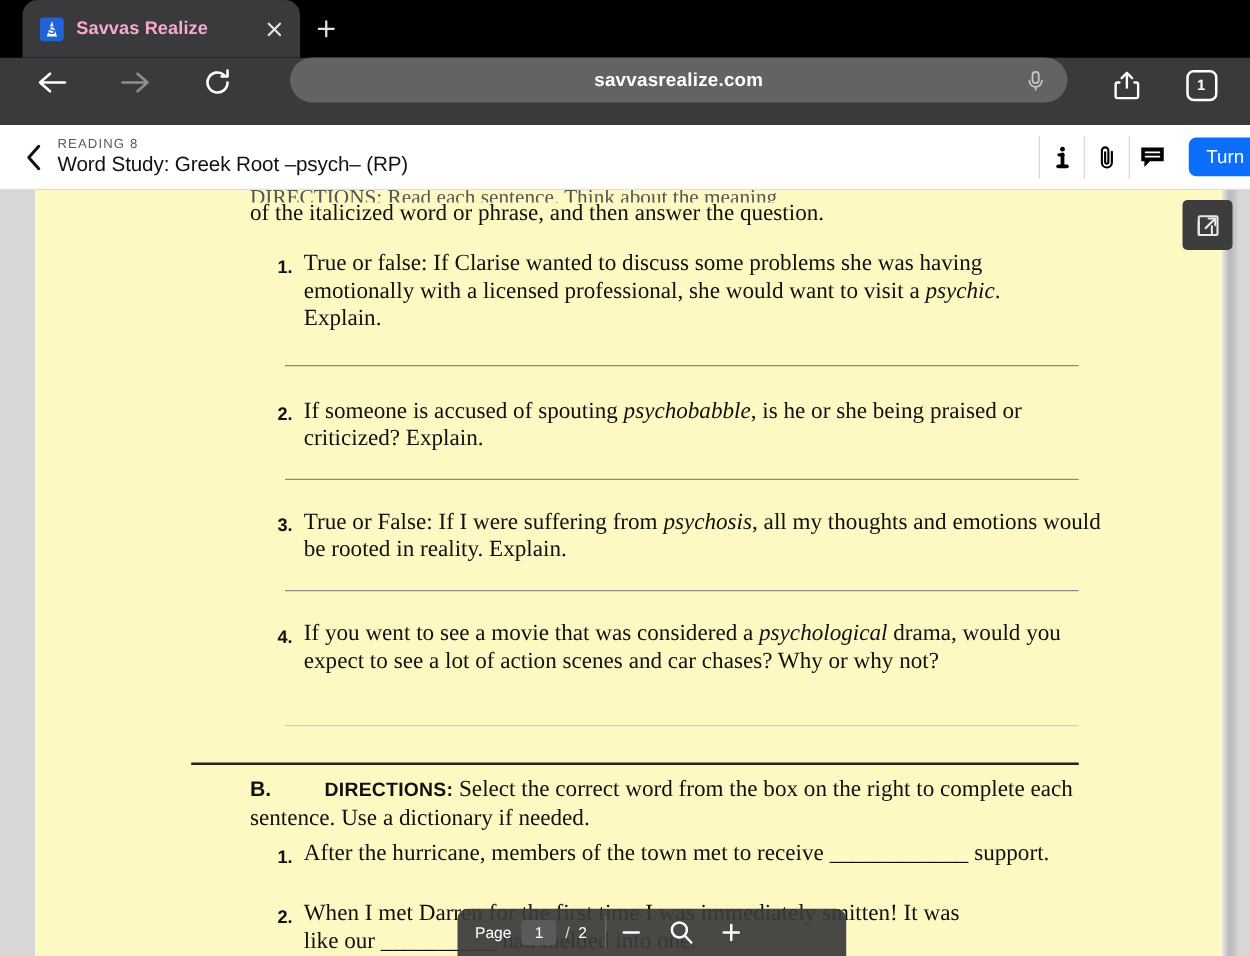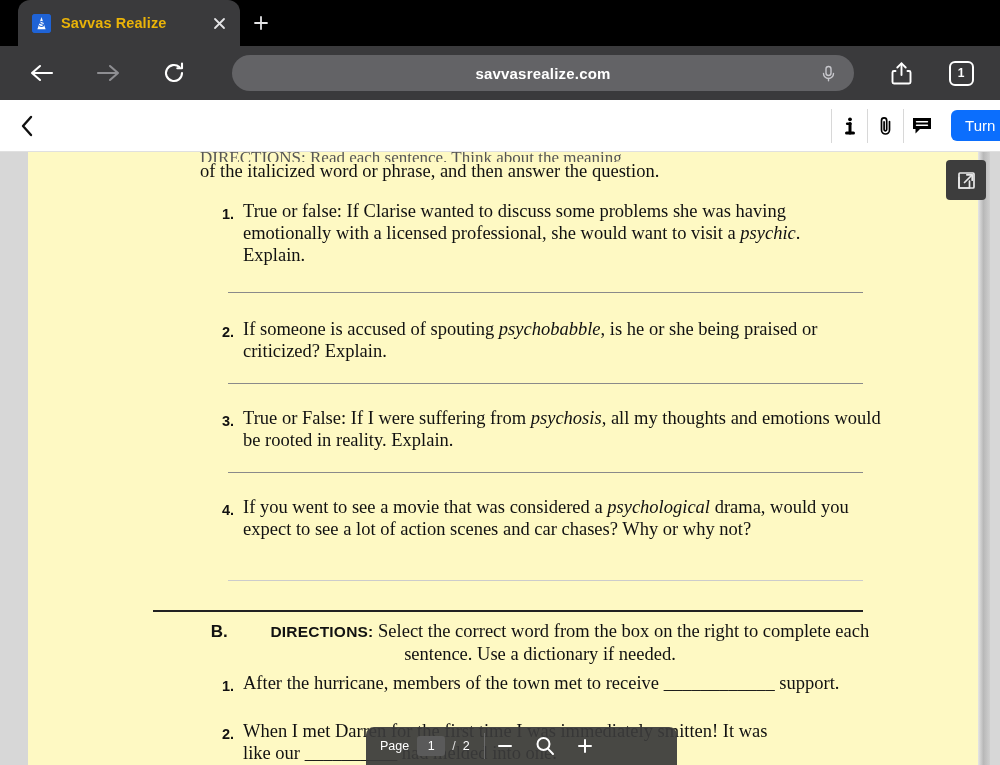--- a/index.html
+++ b/index.html
@@ -31,40 +31,40 @@
   .favicon {
     width: 19px; height: 19px;
     border-radius: 3px;
     background: #1f63d6;
     display: flex; align-items: center; justify-content: center;
     flex: 0 0 auto;
     overflow: hidden;
   }
   .favicon svg { display: block; }
   .tab-title {
-    color: #eab308; font-size: 14.5px; font-weight: bold;
+    color: #f9a8d4; font-size: 14.5px; font-weight: bold;
     letter-spacing: .1px;
     white-space: nowrap; overflow: hidden;
     flex: 1 1 auto;
   }
   .tab-close {
     width: 22px; height: 22px; flex: 0 0 auto;
     display: flex; align-items: center; justify-content: center;
     color: #e4e4e6;
   }
   .newtab {
     width: 34px; height: 46px;
     display: flex; align-items: center; justify-content: center;
     color: #e4e4e6;
     margin-left: 4px;
   }
 
   .toolbar {
     height: 54px; background: #3a3a3c;
-    display: flex; align-items: center;
+    display: flex; align-items: flex-start;
     padding: 0 16px;
     gap: 14px;
   }
   .nav-btn {
     width: 52px; height: 40px;
     display: flex; align-items: center; justify-content: center;
   }
   .nav-btn.back   { color: #ffffff; }
   .nav-btn.fwd    { color: #8e8e92; }
   .nav-btn.reload { color: #ffffff; }
@@ -319,20 +319,24 @@
     </div>
   </div>
 </div>
 
 <div class="app-header">
   <div class="hdr-back">
     <svg width="15" height="22" viewBox="0 0 15 22">
       <path d="M11 2 L3 11 L11 20" stroke="currentColor" stroke-width="2.4" fill="none" stroke-linecap="round" stroke-linejoin="round"></path>
     </svg>
   </div>
+  <div class="hdr-titles">
+    <div class="hdr-eyebrow">READING 8</div>
+    <div class="hdr-title">Word Study: Greek Root –psych– (RP)</div>
+  </div>
 
   <div class="hdr-right">
 
     <div class="hdr-ico">
       <svg width="18" height="20" viewBox="0 0 18 20">
         <circle cx="9" cy="3.3" r="1.9" fill="currentColor"></circle>
         <path d="M9 7.5 V17" stroke="currentColor" stroke-width="3" stroke-linecap="round"></path>
         <path d="M5.5 17 H12.5" stroke="currentColor" stroke-width="3" stroke-linecap="round"></path>
         <path d="M6.2 7.8 H9.4" stroke="currentColor" stroke-width="2.6" stroke-linecap="round"></path>
       </svg>
@@ -379,21 +383,21 @@
       </div>
       <div class="rule" style="left:200px; top:320px; width:635px;"></div>
 
       <div class="q" style="left:190px; top:344px; width:660px;">
         <span class="num">4.</span>
         <span class="body">If you went to see a movie that was considered a <i>psychological</i> drama, would you expect to see a lot of action scenes and car chases? Why or why not?</span>
       </div>
       <div class="rule faint" style="left:200px; top:428px; width:635px;"></div>
       <div class="rule thick" style="left:125px; top:458px; width:710px;"></div>
 
-      <div class="sec-b" style="top:468px;text-align:center;">
+      <div class="sec-b" style="top:468px;">
         <span class="bb">B.</span>
         <span style="display:inline-block; width:38px;"></span><span class="dir">DIRECTIONS:</span><span> Select the correct word from the box on the right to complete each sentence. Use a dictionary if needed.</span>
       </div>
 
       <div class="q" style="left:190px; top:520px; width:640px;">
         <span class="num">1.</span>
         <span class="body">After the hurricane, members of the town met to receive <span class="blank">____________</span> support.</span>
       </div>
 
       <div class="q" style="left:190px; top:568px; width:560px;">

